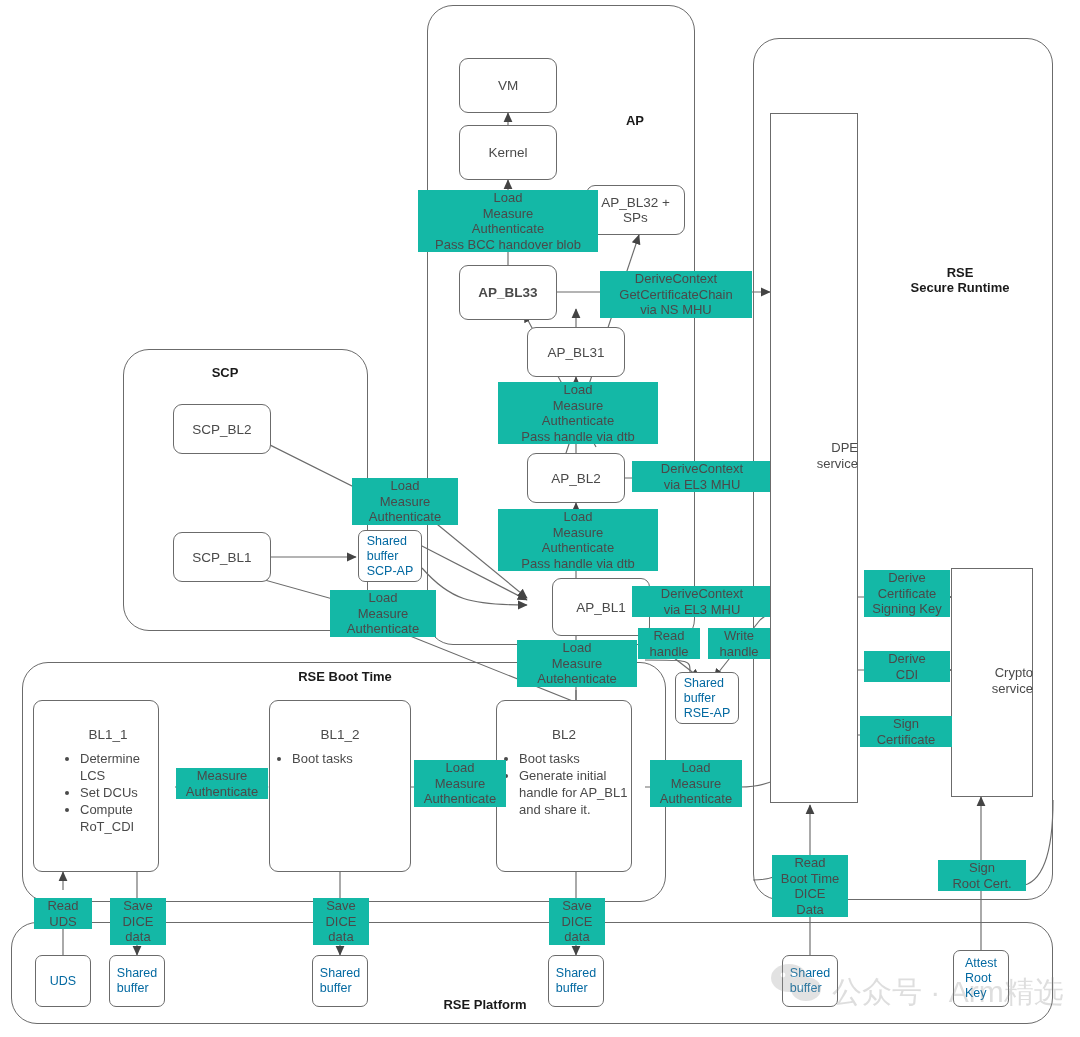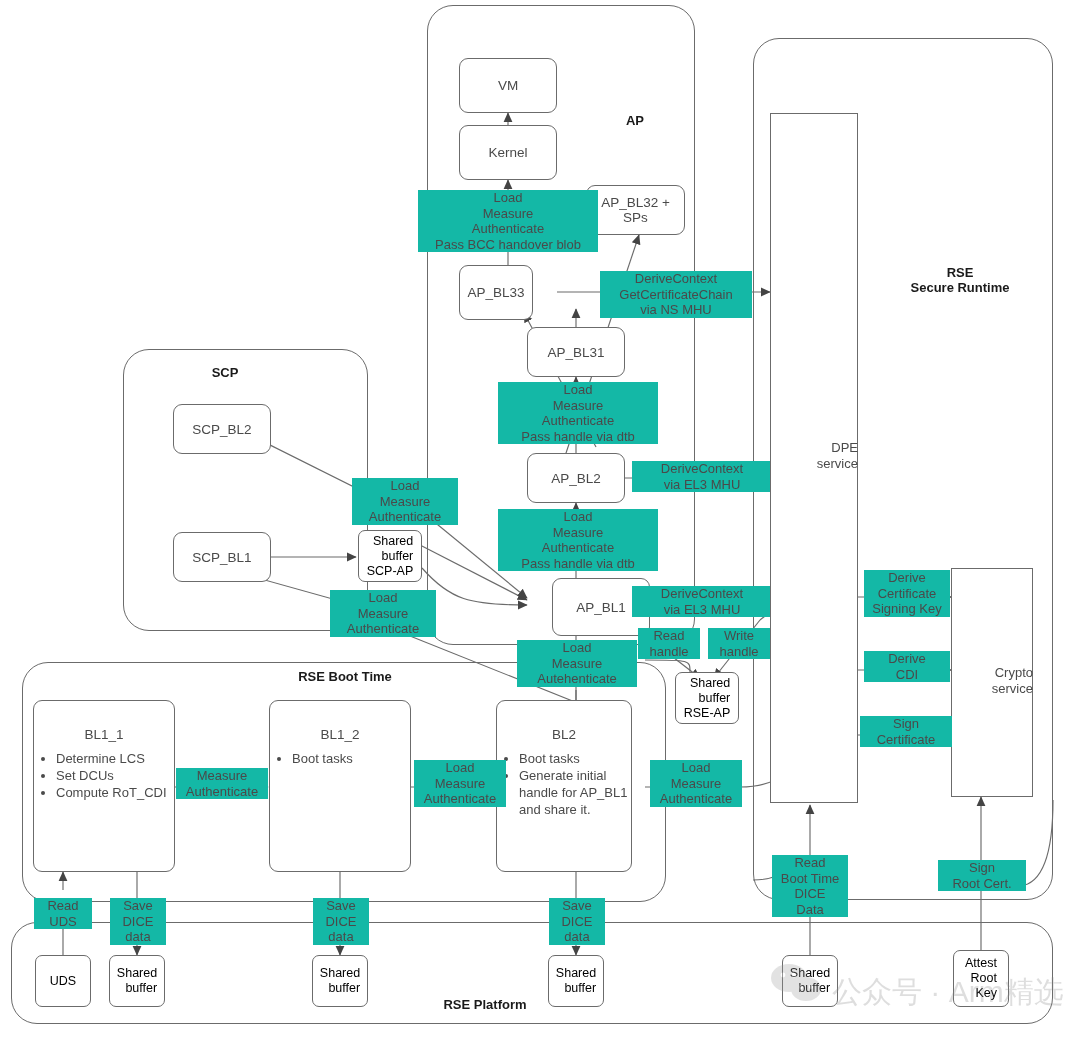--- a/index.html
+++ b/index.html
@@ -6,21 +6,21 @@
   body{font-family:"Liberation Sans","DejaVu Sans",sans-serif;}
   #stage{position:relative;width:1080px;height:1037px;background:#fff;overflow:hidden;}
   svg#wires{position:absolute;left:0;top:0;width:1080px;height:1037px;pointer-events:none;}
 
   .container{position:absolute;border:1px solid #6b6b6b;border-radius:26px;box-sizing:border-box;background:transparent;}
   .box{position:absolute;border:1px solid #6b6b6b;border-radius:9px;box-sizing:border-box;background:#fff;
        display:flex;align-items:center;justify-content:center;color:#4a4a4a;font-size:13.5px;text-align:center;}
   .rect{position:absolute;border:1px solid #6b6b6b;border-radius:0;box-sizing:border-box;background:#fff;
         color:#4a4a4a;font-size:13.5px;text-align:center;}
   .smallbox{position:absolute;border:1px solid #6b6b6b;border-radius:7px;box-sizing:border-box;background:#fff;
-        display:flex;align-items:center;justify-content:center;color:#000000;font-size:12.5px;line-height:15px;text-align:right;}
+        display:flex;align-items:center;justify-content:center;color:#0369a1;font-size:12.5px;line-height:15px;text-align:left;}
   .ctitle{position:absolute;font-weight:bold;font-size:13px;color:#1a1a1a;text-align:center;white-space:pre-line;}
   .elabel{position:absolute;font-size:13px;line-height:15.5px;color:#4a4a4a;text-align:center;white-space:pre-line;background:#14b8a6;}
   .blk{position:absolute;box-sizing:border-box;background:#fff;border:1px solid #6b6b6b;border-radius:9px;}
   .blk .hd{text-align:center;color:#4a4a4a;font-size:13.5px;padding-top:26px;}
   .blk ul{margin:8px 0 0 0;padding-left:22px;color:#4a4a4a;font-size:13px;line-height:17px;}
   .blk ul li{margin:0;}
   .svcname{position:absolute;color:#4a4a4a;font-size:13px;line-height:15.5px;text-align:right;white-space:pre-line;}
   .wm{position:absolute;opacity:.28;color:#8a8a8a;font-size:30px;white-space:nowrap;}
   .wmlogo{position:absolute;opacity:.28;}
 </style>
@@ -111,21 +111,21 @@
 Secure Runtime</div>
 
   <div class="container" style="left:22px;top:662px;width:644px;height:240px;"></div>
   <div class="ctitle" style="left:270px;top:669px;width:150px;">RSE Boot Time</div>
 
   <div class="container" style="left:11px;top:922px;width:1042px;height:102px;"></div>
   <div class="ctitle" style="left:420px;top:997px;width:130px;">RSE Platform</div>
 
   <div class="box" style="left:459px;top:58px;width:98px;height:55px;">VM</div>
   <div class="box" style="left:459px;top:125px;width:98px;height:55px;">Kernel</div>
-  <div class="box" style="left:459px;top:265px;width:74px;height:55px;">AP_BL33</div>
+  <div class="box" style="left:459px;top:265px;width:98px;height:55px;font-weight:bold;">AP_BL33</div>
   <div class="box" style="left:586px;top:185px;width:99px;height:50px;">AP_BL32 + SPs</div>
   <div class="box" style="left:527px;top:327px;width:98px;height:50px;">AP_BL31</div>
   <div class="box" style="left:527px;top:453px;width:98px;height:50px;">AP_BL2</div>
   <div class="box" style="left:552px;top:578px;width:98px;height:58px;">AP_BL1</div>
 
   <div class="elabel" style="left:418px;top:190px;width:180px;">Load
 Measure
 Authenticate
 Pass BCC handover blob</div>
   <div class="elabel" style="left:600px;top:271px;width:152px;">DeriveContext
@@ -195,21 +195,21 @@
 CDI</div>
   <div class="elabel" style="left:860px;top:716px;width:92px;">Sign
 Certificate</div>
   <div class="elabel" style="left:772px;top:855px;width:76px;">Read
 Boot Time
 DICE
 Data</div>
   <div class="elabel" style="left:938px;top:860px;width:88px;">Sign
 Root Cert.</div>
 
-  <div class="blk" style="left:33px;top:700px;width:142px;height:172px;">
+  <div class="blk" style="left:33px;top:700px;width:126px;height:172px;padding-left:24px;">
     <div class="hd">BL1_1</div>
     <ul>
       <li>Determine LCS</li>
       <li>Set DCUs</li>
       <li>Compute RoT_CDI</li>
     </ul>
   </div>
 
   <div class="blk" style="left:269px;top:700px;width:142px;height:172px;">
     <div class="hd">BL1_2</div>

